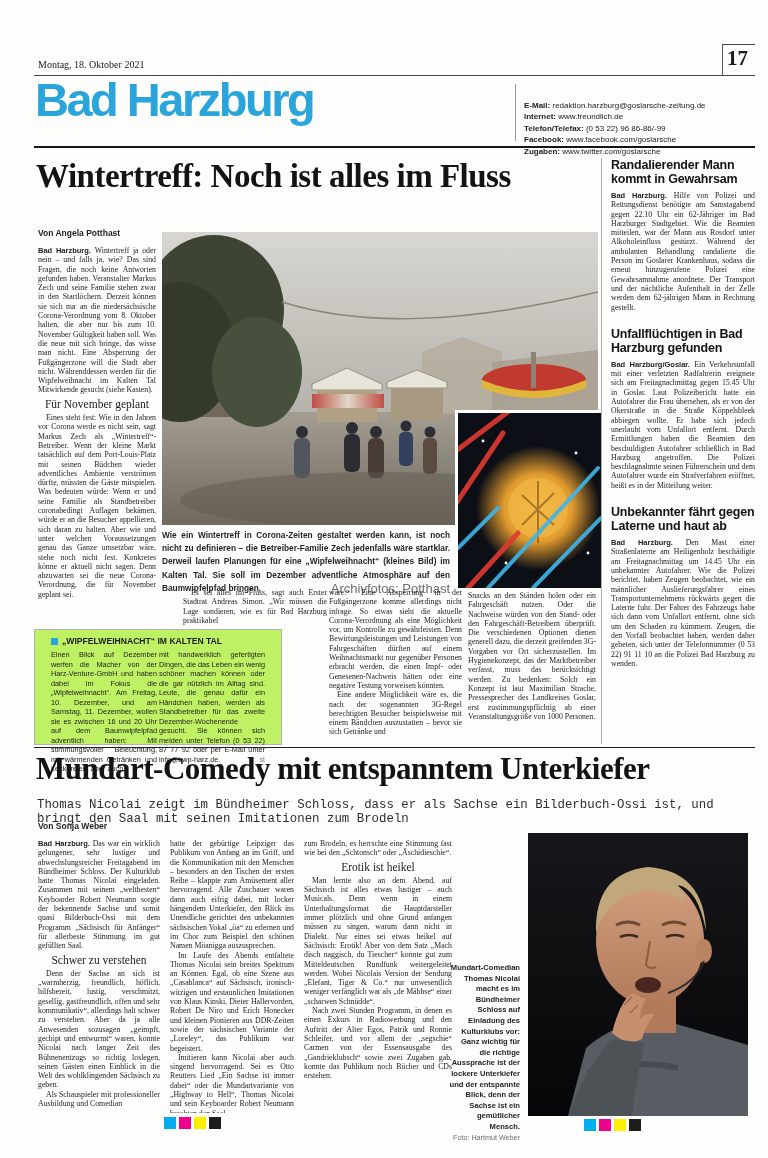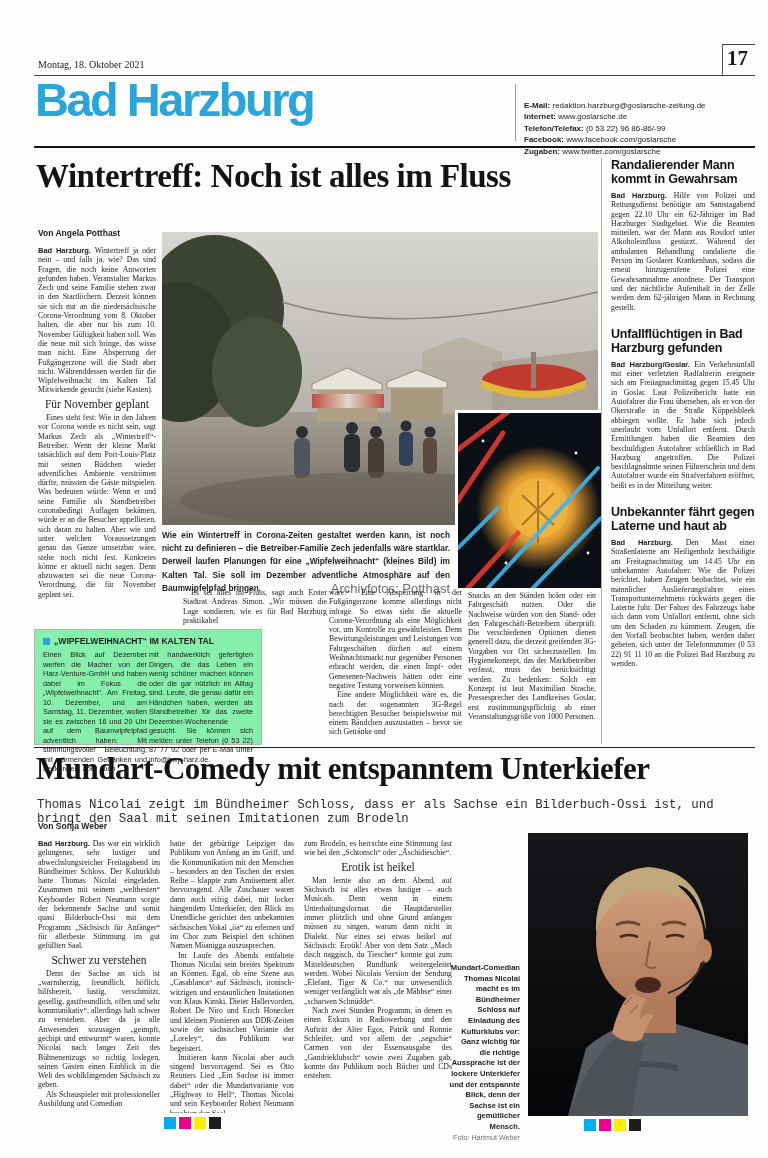--- a/index.html
+++ b/index.html
@@ -25,22 +25,22 @@
   .p{margin:0;text-align:justify;}
   .p.ind{text-indent:8px;}
   .lead{font-family:"Liberation Sans","DejaVu Sans",sans-serif;font-weight:bold;font-size:7.5px;}
   .cross{margin:5px 0 4px 0;font-weight:normal;font-size:11.5px;text-align:center;text-indent:0;}
   .caption{font-family:"Liberation Sans","DejaVu Sans",sans-serif;font-weight:bold;color:#1f1f1f;}
   .credit{font-weight:normal;color:#6e6e6e;}
   
   .photo{overflow:hidden;background:#777;}
   .photo svg{display:block;}
   
-  .ibox{left:34px;top:629px;width:228px;height:116px;border:1px solid #b3b3af;background:#86efac;
-        padding:6px 8px;box-sizing:border-box;font-family:"Liberation Sans","DejaVu Sans",sans-serif;}
+  .ibox{left:34px;top:629px;width:248px;height:116px;border:1px solid #b3b3af;background:#bef264;
+        padding:6px 16px;box-sizing:border-box;font-family:"Liberation Sans","DejaVu Sans",sans-serif;}
   .ibox-title{font-size:8.6px;font-weight:bold;margin-bottom:4px;display:flex;align-items:center;gap:4px;}
   .bullet{width:7px;height:7px;background:#29a5dc;flex:0 0 auto;}
   .ibox-cols{display:flex;gap:2px;}
   .ibox-col{width:50%;font-size:7.3px;line-height:9.5px;text-align:justify;}
   .ibox-sig{float:right;color:#777;font-size:6.8px;}
   
   .brief-title{font-family:"Liberation Sans","DejaVu Sans",sans-serif;font-weight:bold;
                font-size:12.5px;line-height:14px;letter-spacing:-.2px;margin:0 0 5px 0;color:#141414;}
   .brief{margin-bottom:15px;}
   
@@ -56,21 +56,21 @@
   <div class="abs date">Montag, 18. Oktober 2021</div>
   <div class="abs rule-thin" style="left:34px;top:75px;width:721px;"></div>
   <div class="abs rule-thin" style="left:722px;top:44px;width:33px;"></div>
   <div class="abs vline" style="left:722px;top:44px;height:31px;"></div>
   <div class="abs pagenum">17</div>
   <div class="abs brand">Bad Harzburg</div>
   <div class="abs vline" style="left:515px;top:84px;height:57px;background:#999;"></div>
 
   <div class="abs contact">
     <div><b>E-Mail:</b> <span>redaktion.harzburg@goslarsche-zeitung.de</span></div>
-    <div><b>Internet:</b> <span>www.goslarsche.de</span></div>
+    <div><b>Internet:</b> <span>www.freundlich.de</span></div>
     <div><b>Telefon/Telefax:</b> <span>(0 53 22) 96 86-86/-99</span></div>
     <div><b>Facebook:</b> <span>www.facebook.com/goslarsche</span></div>
     <div><b>Zugaben:</b> <span>www.twitter.com/goslarsche</span></div>
   </div>
   <div class="abs rule-heavy" style="left:34px;top:146px;width:721px;"></div>
 
   <div class="abs headline" style="left:36px;top:160px;width:560px;font-size:33px;">Wintertreff: Noch ist alles im Fluss</div>
   <div class="abs byline" style="left:38px;top:228px;">Von Angela Potthast</div>
 
   <div class="abs bodycol" style="left:38px;top:246px;width:118px;height:378px;">

